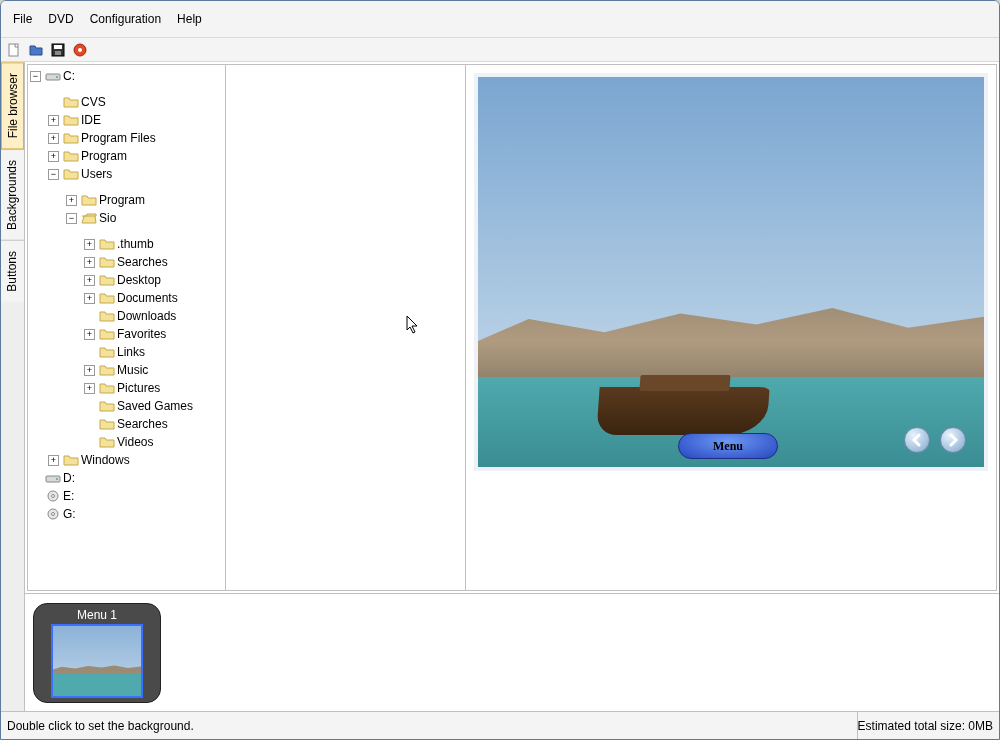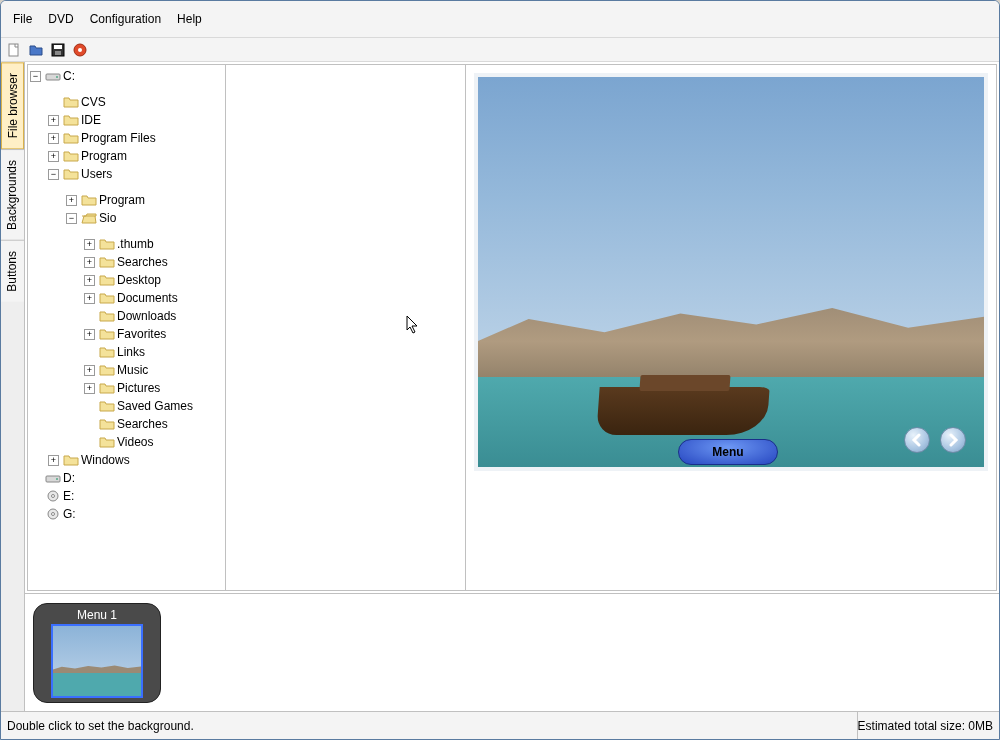--- a/index.html
+++ b/index.html
@@ -40,21 +40,21 @@
 .cursor-arrow { position:absolute; left:180px; top:250px; width:14px; height:20px; }
 
 .preview-pane { flex:1; background:#fff; position:relative; padding: 8px; }
 .preview-frame { width: 100%; border: 4px solid #eef2f6; }
 .preview-img { width:100%; height:390px; display:block; position:relative; overflow:hidden; }
 .sky { position:absolute; inset:0; background: linear-gradient(#7ba5d0 0%, #94b8da 30%, #b8d0e6 70%); }
 .rocks { position:absolute; left:0; right:0; top:220px; height:110px; background: linear-gradient(#9b8a74,#b09b80 40%,#7d6f5a); clip-path: polygon(0 40%, 10% 20%, 25% 32%, 40% 15%, 55% 25%, 70% 10%, 85% 28%, 100% 18%, 100% 100%, 0 100%); }
 .sea { position:absolute; left:0; right:0; top:300px; bottom:0; background: linear-gradient(#4fa9ad,#3a8d93); }
 .boat { position:absolute; left:120px; top:310px; width:170px; height:48px; background: linear-gradient(#5a3a1e,#3a240f); border-radius: 0 10px 40px 20px / 0 4px 30px 20px; transform: skewX(-4deg); }
 .boat::before { content:""; position:absolute; left:40px; top:-12px; width:90px; height:16px; background:#6b472a; border-radius:2px; }
-.menu-btn-oval { position:absolute; left:200px; bottom:2px; width:100px; height:26px; background: radial-gradient(ellipse at 50% 30%, #6d98f4, #2646c0); border-radius: 13px; display:flex; align-items:center; justify-content:center; font-weight:bold; color:#000; font-size:12px; border:1px solid #1a2e8a; }
+.menu-btn-oval { position:absolute; left:200px; bottom:8px; width:100px; height:26px; background: radial-gradient(ellipse at 50% 30%, #6d98f4, #2646c0); border-radius: 13px; display:flex; align-items:center; justify-content:center; font-weight:bold; color:#000; font-size:12px; border:1px solid #1a2e8a;font-family:Liberation Serif, serif; }
 .nav-circ { position:absolute; bottom:14px; width:26px; height:26px; border-radius:50%; background: radial-gradient(circle at 35% 30%, #e8f2fb, #a9c5e2 60%, #7ea0c4); border:1px solid #6f8ba8; display:flex;align-items:center;justify-content:center; }
 .nav-circ.left { right:54px; }
 .nav-circ.right { right:18px; }
 .nav-circ svg { width:14px; height:14px; }
 
 
 .tree { list-style:none; }
 .tree li { white-space: nowrap; line-height: 18px; }
 .tree .row { display:flex; align-items:center; gap:2px; padding-left:0; }
 .tree .expander { width:11px; height:11px; border:1px solid #9a9a9a; display:inline-flex; align-items:center; justify-content:center; font-size:9px; line-height:9px; cursor:default; background:#fff; margin-right:2px; }

